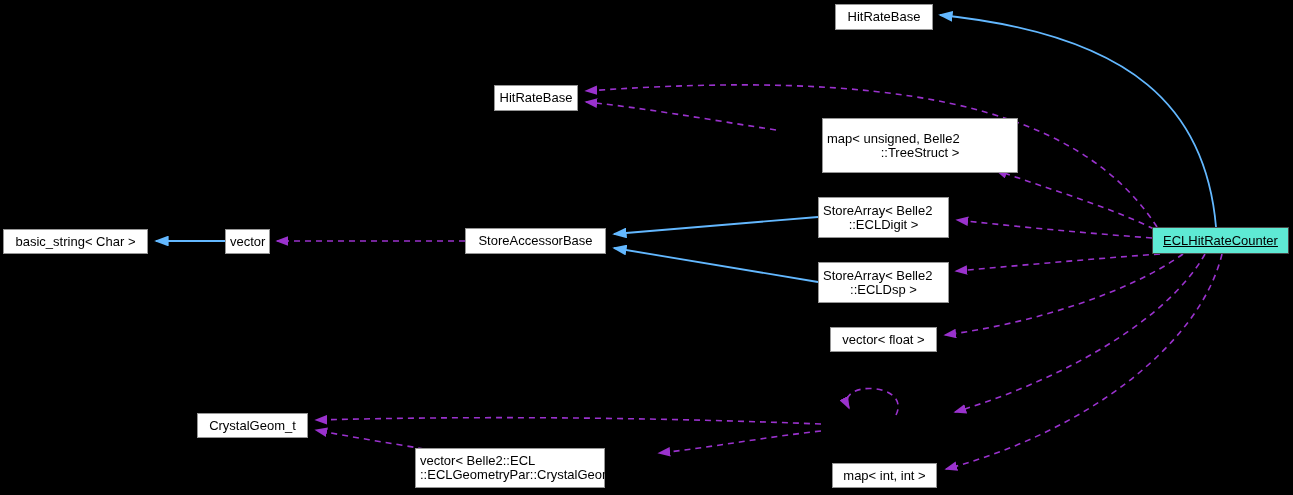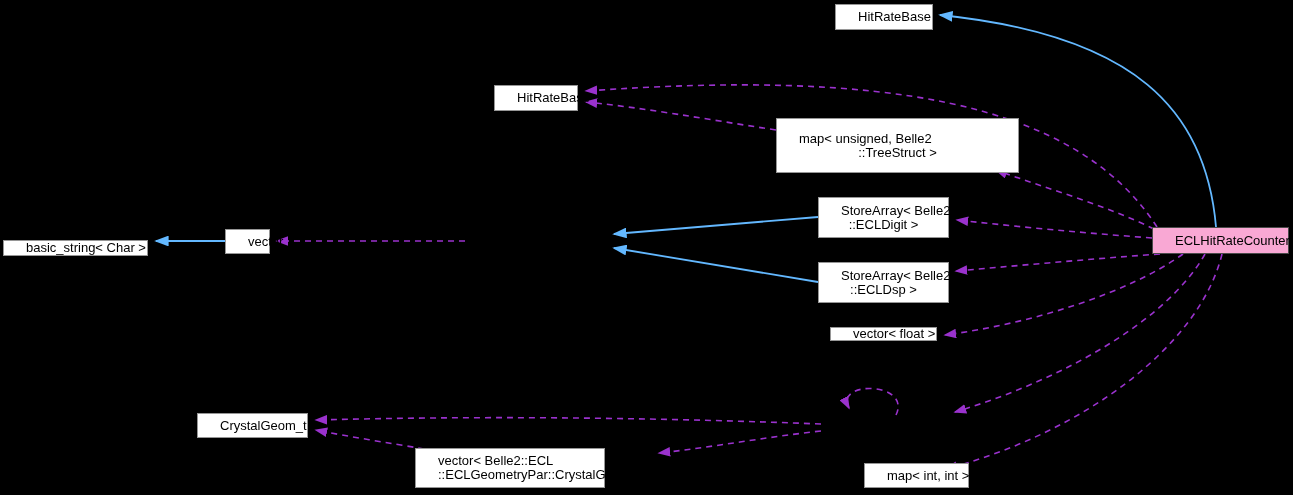--- a/index.html
+++ b/index.html
@@ -22,24 +22,24 @@
     box-sizing:border-box;
     display:flex;
     flex-direction:column;
     align-items:stretch;
     justify-content:center;
     font-size:13px;
     line-height:14px;
     white-space:nowrap;
     z-index:2;
   }
-  .node .ln{display:block;width:100%;box-sizing:border-box;padding:0 22px;text-align:left;}
+  .node .ln{display:block;width:100%;box-sizing:border-box;padding:0 4px;text-align:left;}
   .node .ln:last-child{text-align:center;}
   .node.single .ln{text-align:center;}
-  .node.current{background:#f9a8d4;border-color:#4a4a4a;}
+  .node.current{background:#5eead4;border-color:#4a4a4a;text-decoration:underline;}
 </style>
 </head>
 <body>
 
 <div class="stage">
 
   <svg width="1293" height="495" viewBox="0 0 1293 495">
     <defs>
       <marker id="arrow-blue" markerWidth="8" markerHeight="6" refX="7" refY="3" orient="auto">
         <path d="M0,0 L8,3 L0,6 Z" fill="#63b8ff"></path>
@@ -70,59 +70,62 @@
   </svg>
 
   <div class="node single" style="left:835px;top:4px;width:98px;height:26px">
     <span class="ln">HitRateBase</span>
   </div>
 
   <div class="node single" style="left:494px;top:85px;width:84px;height:26px">
     <span class="ln">HitRateBase</span>
   </div>
 
-  <div class="node" style="left:776px;top:118px;width:243px;height:55px">
+  <div class="node" style="left:822px;top:118px;width:196px;height:55px">
     <span class="ln">map&lt; unsigned, Belle2</span>
     <span class="ln">::TreeStruct &gt;</span>
   </div>
 
-  <div class="node single" style="left:3px;top:240px;width:145px;height:16px">
+  <div class="node single" style="left:3px;top:229px;width:145px;height:25px">
     <span class="ln">basic_string&lt; Char &gt;</span>
   </div>
 
   <div class="node single" style="left:225px;top:229px;width:45px;height:25px">
     <span class="ln">vector</span>
   </div>
 
+  <div class="node single" style="left:465px;top:228px;width:141px;height:26px">
+    <span class="ln">StoreAccessorBase</span>
+  </div>
 
   <div class="node" style="left:818px;top:197px;width:131px;height:41px">
     <span class="ln">StoreArray&lt; Belle2</span>
     <span class="ln">::ECLDigit &gt;</span>
   </div>
 
   <div class="node" style="left:818px;top:262px;width:131px;height:41px">
     <span class="ln">StoreArray&lt; Belle2</span>
     <span class="ln">::ECLDsp &gt;</span>
   </div>
 
-  <div class="node single" style="left:830px;top:327px;width:107px;height:14px">
+  <div class="node single" style="left:830px;top:327px;width:107px;height:25px">
     <span class="ln">vector&lt; float &gt;</span>
   </div>
 
   <div class="node single" style="left:197px;top:413px;width:111px;height:25px">
     <span class="ln">CrystalGeom_t</span>
   </div>
 
 
   <div class="node" style="left:415px;top:448px;width:190px;height:40px">
     <span class="ln">vector&lt; Belle2::ECL</span>
     <span class="ln">::ECLGeometryPar::CrystalGeom_t &gt;</span>
   </div>
 
-  <div class="node single" style="left:864px;top:463px;width:105px;height:25px">
+  <div class="node single" style="left:832px;top:463px;width:105px;height:25px">
     <span class="ln">map&lt; int, int &gt;</span>
   </div>
 
   <div class="node single current" style="left:1152px;top:227px;width:137px;height:27px">
     <span class="ln">ECLHitRateCounter</span>
   </div>
 
 </div>
 
 </body></html>

